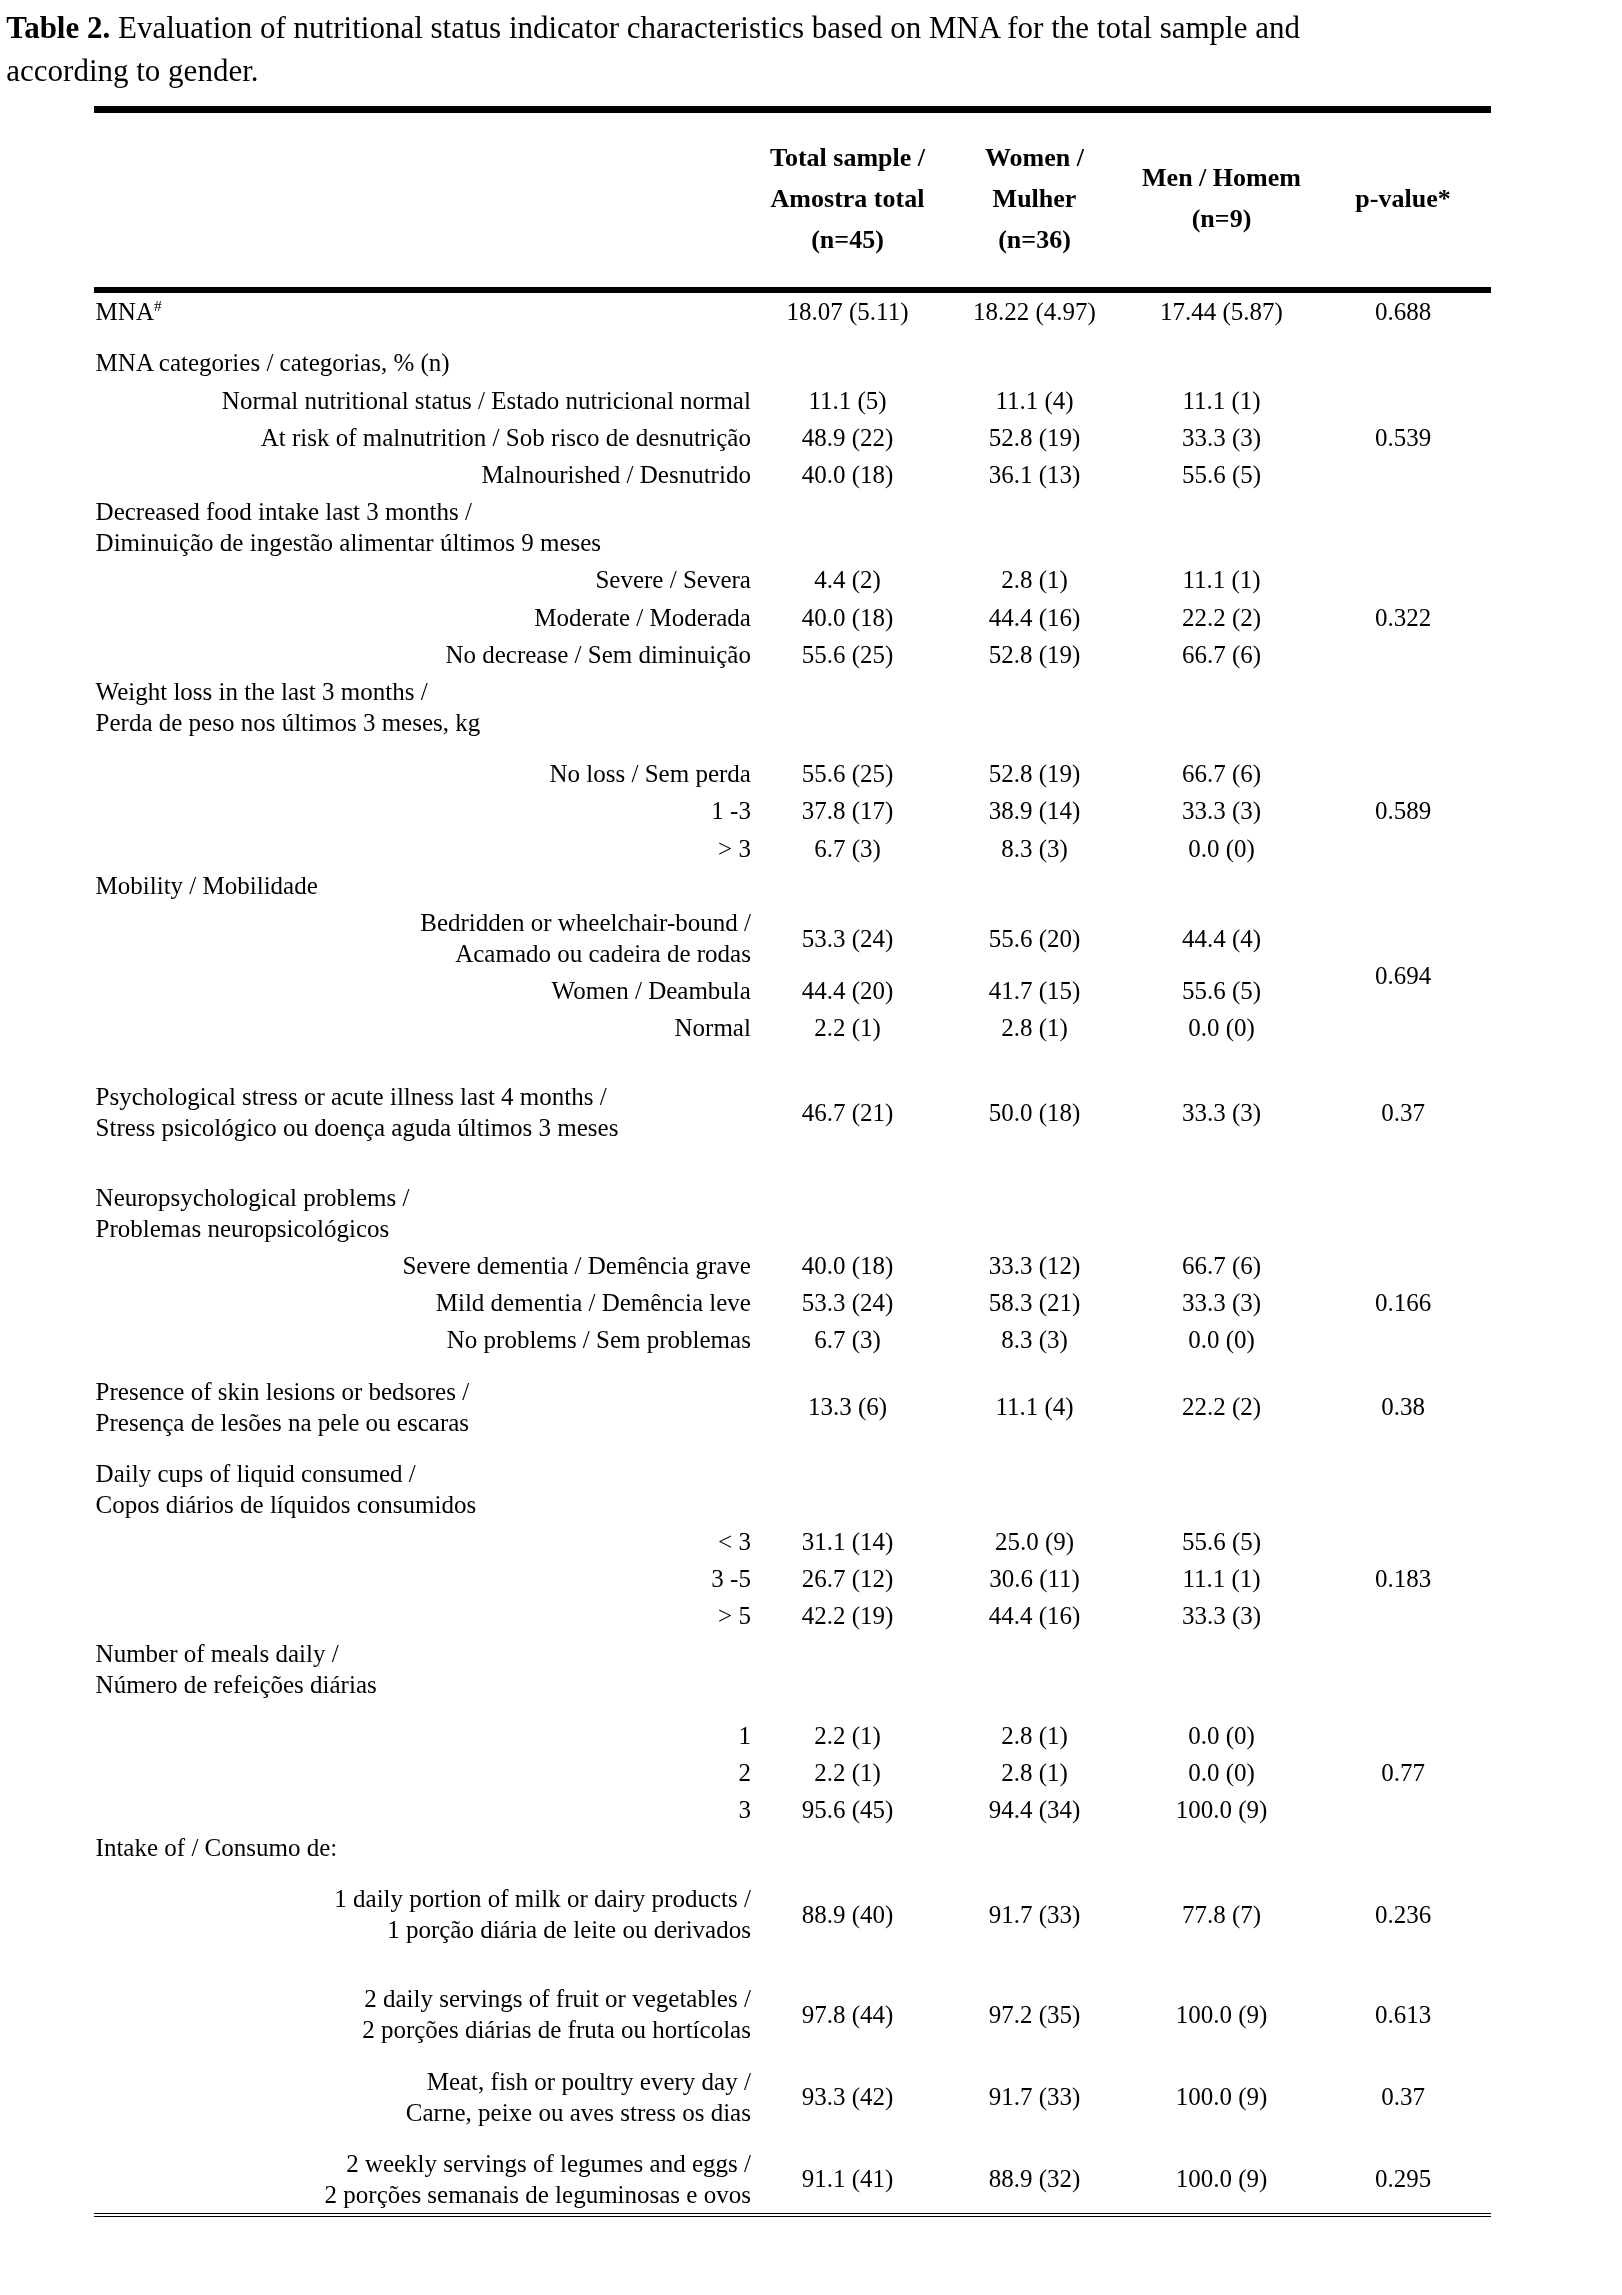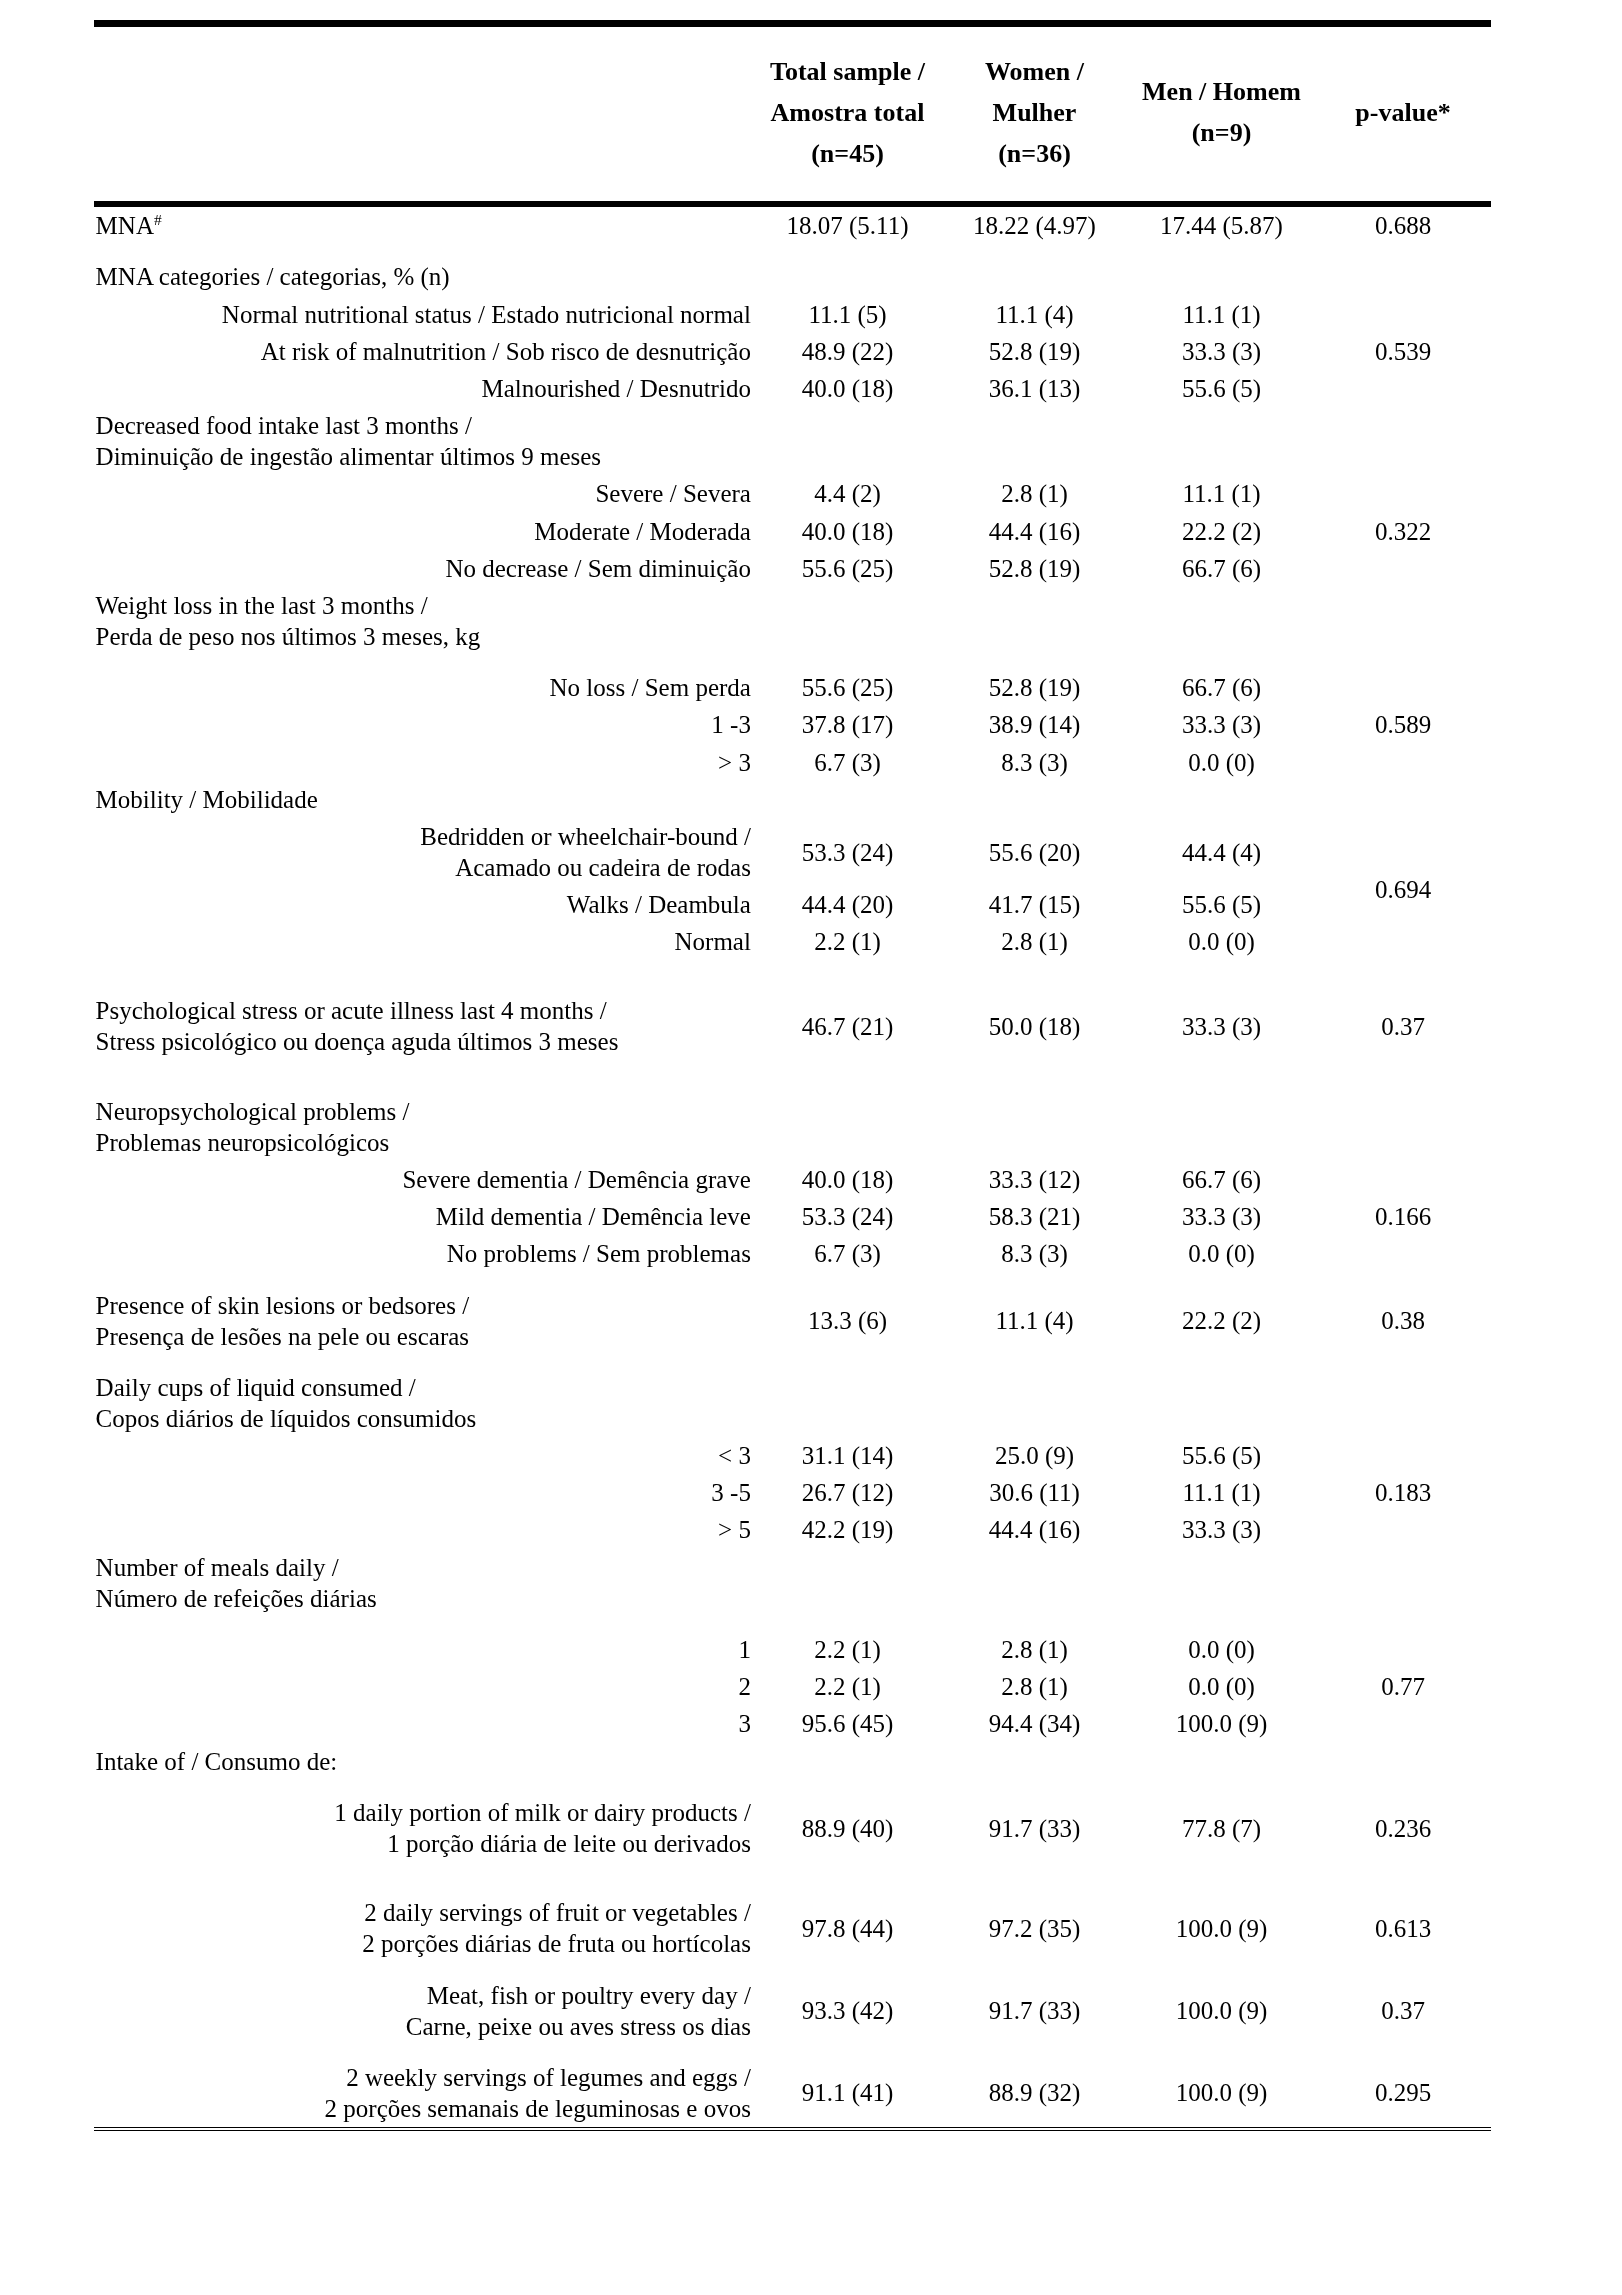--- a/index.html
+++ b/index.html
@@ -73,20 +73,22 @@
     vertical-align: super;
     line-height: 0;
   }
 </style>
 </head>
 <body>
 
 <div class="page">
 
   <div class="caption">
+    <p><span class="bold">Table 2.</span><span> Evaluation of nutritional status indicator characteristics based on MNA for the total sample and
+according to gender.</span></p>
   </div>
 
   <div class="table-wrap">
     <table>
       <colgroup>
         <col class="label-col">
         <col class="val-col">
         <col class="val-col">
         <col class="val-col">
         <col class="p-col">
@@ -239,21 +241,21 @@
               <div>Bedridden or wheelchair-bound /</div>
               <div>Acamado ou cadeira de rodas</div>
             </td>
             <td class="val">53.3 (24)</td>
             <td class="val">55.6 (20)</td>
             <td class="val">44.4 (4)</td>
             <td class="val pcell" rowspan="3">0.694</td>
           </tr>
           <tr>
             <td class="label indent">
-              <div>Walks / Deambula</div>
+              <div>Women / Deambula</div>
             </td>
             <td class="val">44.4 (20)</td>
             <td class="val">41.7 (15)</td>
             <td class="val">55.6 (5)</td>
           </tr>
           <tr>
             <td class="label indent">
               <div>Normal</div>
             </td>
             <td class="val">2.2 (1)</td>

